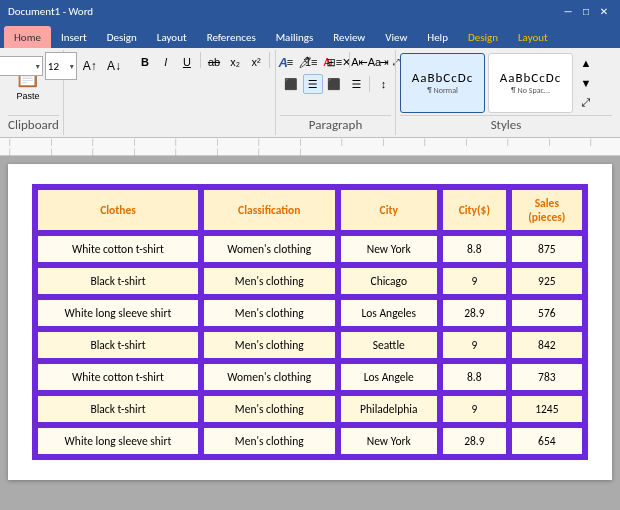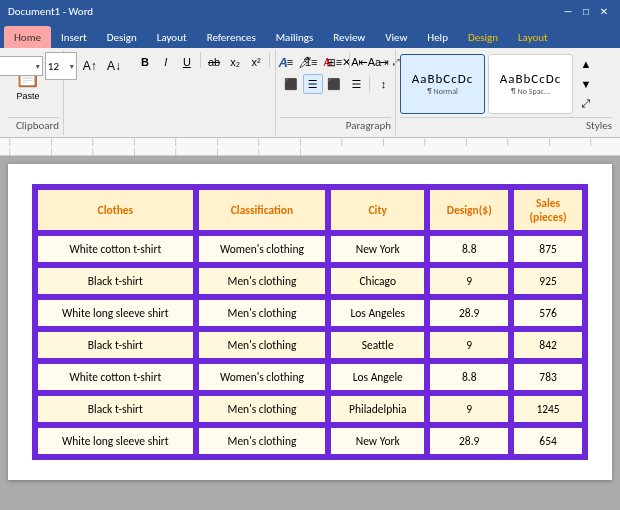--- a/index.html
+++ b/index.html
@@ -60,22 +60,22 @@
       min-width: fit-content;
     }
     .ribbon-group:last-child { border-right: none; }
     .ribbon-group-content {
       display: flex;
       align-items: center;
       flex: 1;
       gap: 2px;
     }
     .ribbon-group-label {
-      text-align: right;
-      font-size: 11px;
+      text-align: center;
+      font-size: 13px;
       color: #555;
       padding: 1px 0;
       border-top: 1px solid #d0d0d0;
       margin-top: 2px;
     }
 
     
     .font-selector {
       display: flex;
       align-items: center;
@@ -343,21 +343,21 @@
 </div>
 
 <div class="doc-area">
   <div class="doc-page">
     <table class="data-table">
       <thead>
         <tr>
           <th>Clothes</th>
           <th>Classification</th>
           <th>City</th>
-          <th>Design($)</th>
+          <th>City($)</th>
           <th>Sales<br>(pieces)</th>
         </tr>
       </thead>
       <tbody>
         <tr>
           <td>White cotton t-shirt</td>
           <td>Women's clothing</td>
           <td>New York</td>
           <td>8.8</td>
           <td>875</td>

